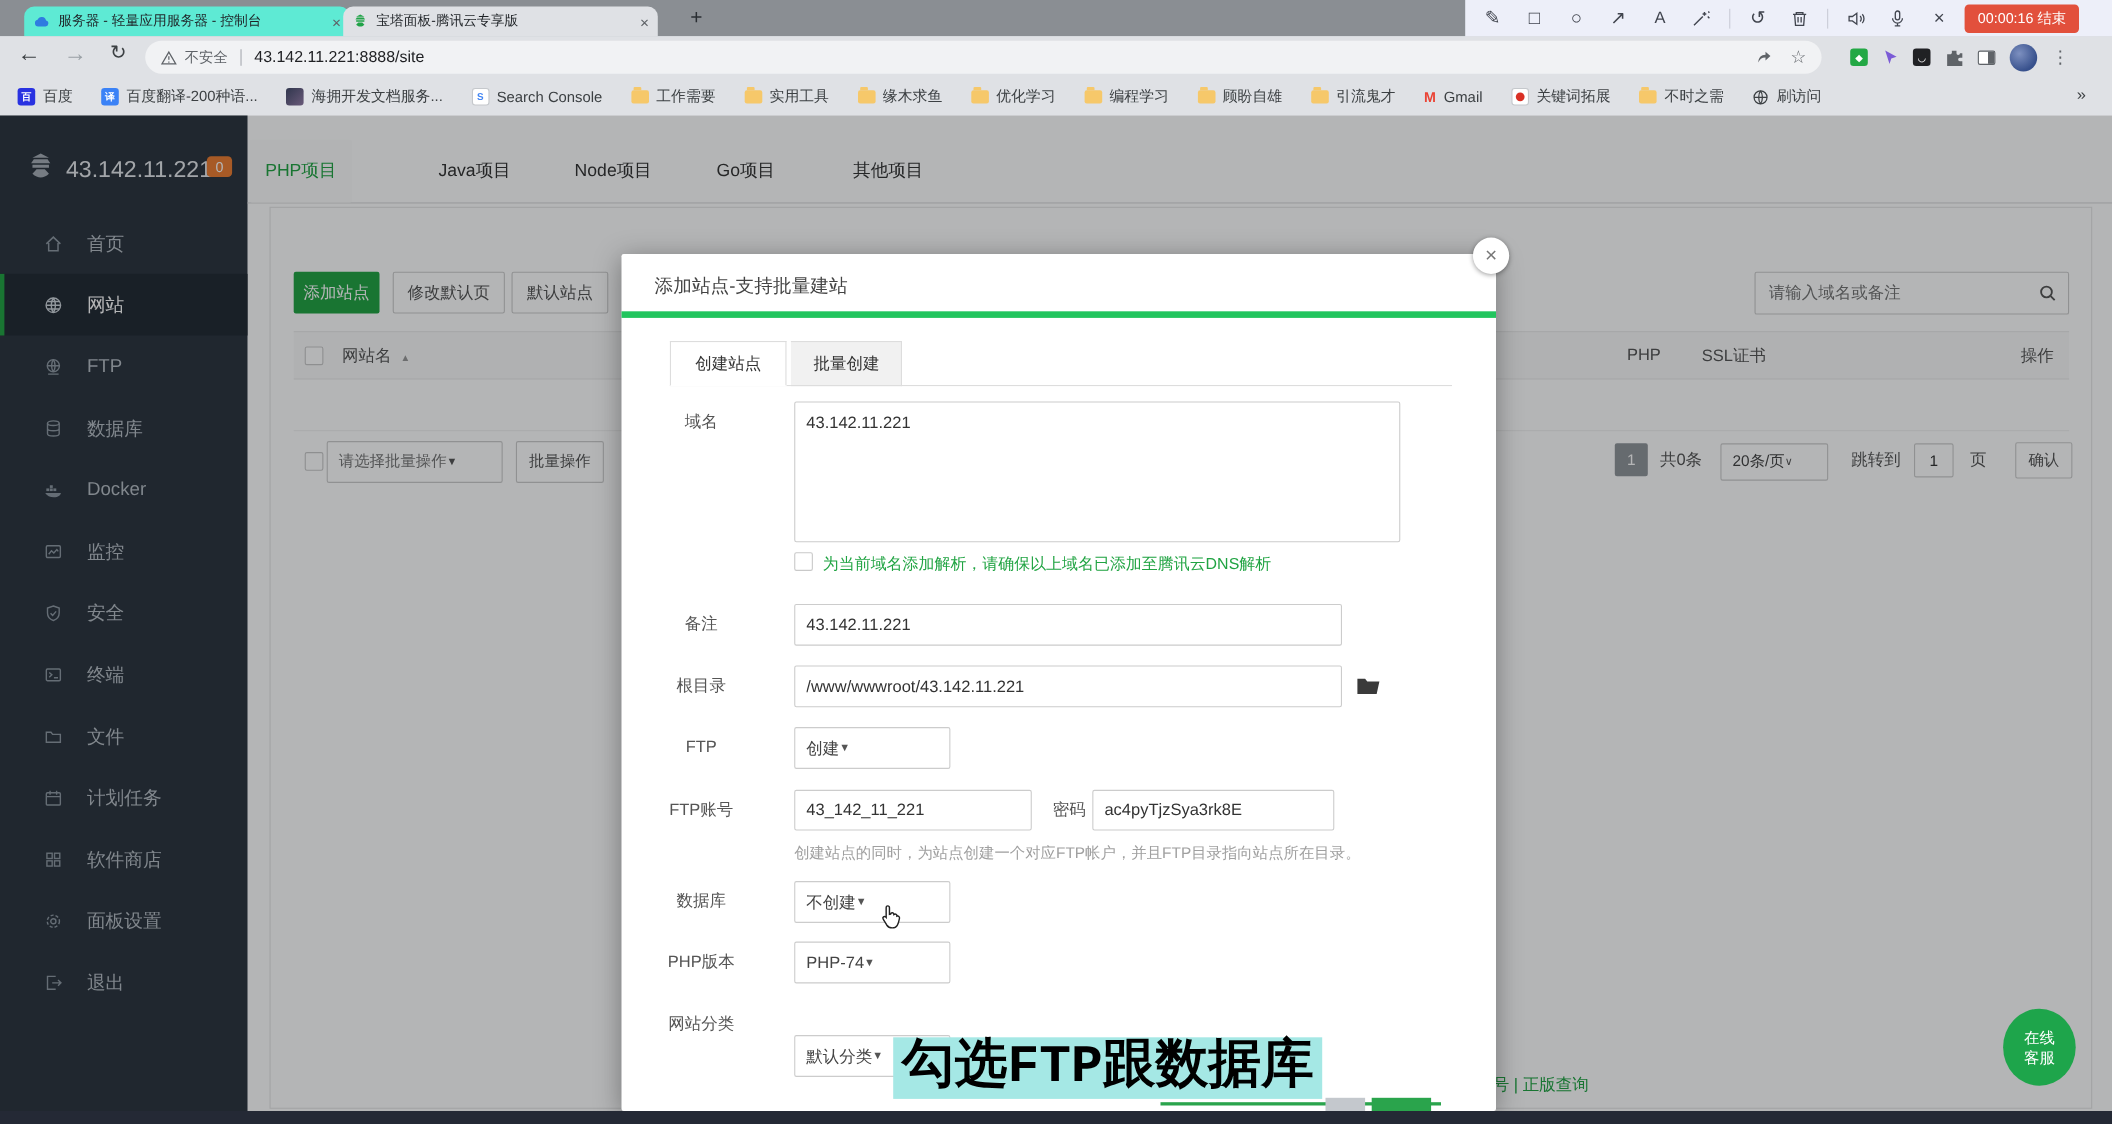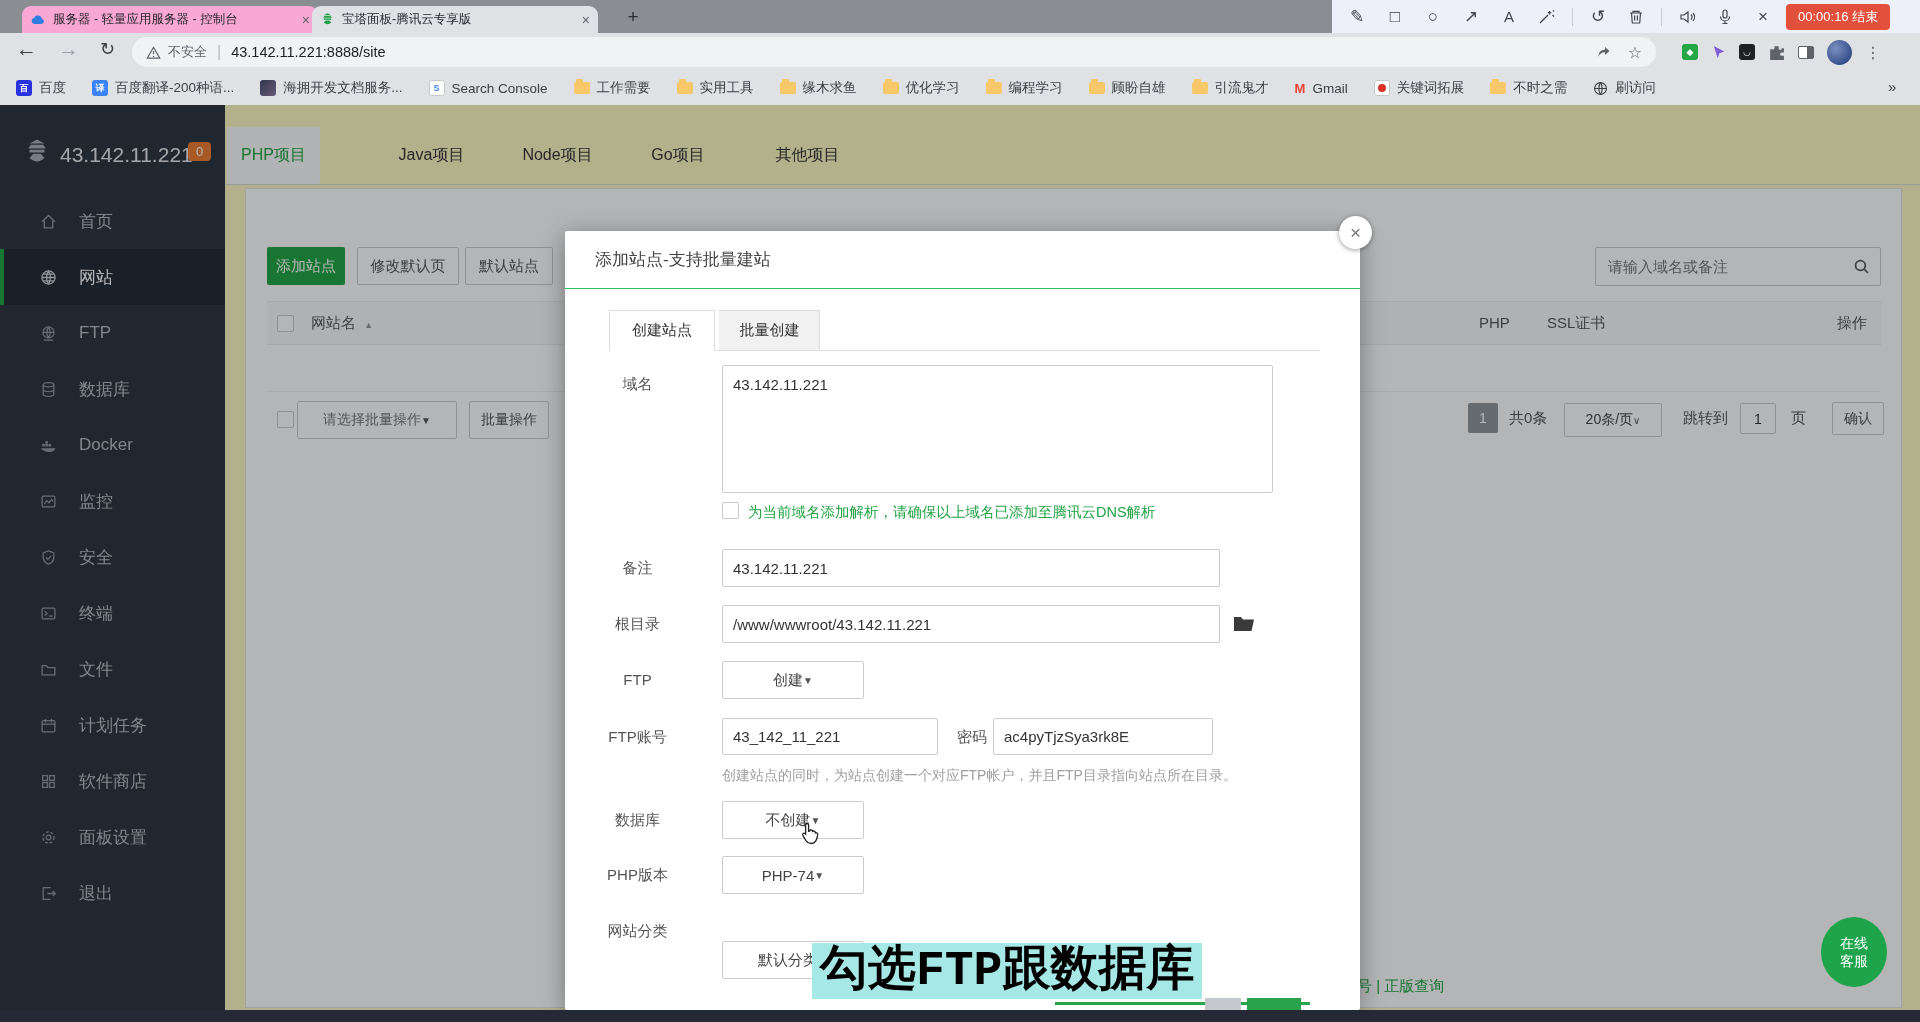--- a/index.html
+++ b/index.html
@@ -5,21 +5,21 @@
   html,body{margin:0;padding:0;background:#555}
   #screen{position:relative;width:1920px;height:1022px;overflow:hidden;background:#dfe1e5;
           font-family:"Liberation Sans","DejaVu Sans",sans-serif;color:#333}
   .abs{position:absolute}
   .flex{display:flex;align-items:center}
   .ic{display:inline-block;line-height:0}
   .ic svg{width:100%;height:100%;display:block}
   .cb{width:17px;height:17px;border:1px solid #c9c9c9;background:#fff;border-radius:2px;box-sizing:border-box}
   .inp{border:1px solid #ccc;background:#fff;font-size:15px;color:#333;padding:0 10px;box-sizing:border-box;
        font-family:inherit;outline:none;border-radius:2px}
-  .sel{border:1px solid #ccc;background:#fff;display:flex;align-items:center;justify-content:center;
+  .sel{border:1px solid #ccc;background:#fff;display:flex;align-items:center;justify-content:flex-start;
        padding:16px 10px;font-size:15px;color:#444;box-sizing:border-box;border-radius:2px;cursor:pointer}
   .caret{font-size:10px;color:#555}
   .btn{display:flex;align-items:center;justify-content:center;font-size:15px;box-sizing:border-box;border-radius:2px;cursor:pointer}
   .btn-plain{background:#fff;border:1px solid #ccc;color:#555}
   .tabx{color:#5f6368;font-size:14px;margin-left:8px;cursor:pointer}
   .sbitem{display:flex;align-items:center;height:56px;padding-left:40px;color:#b6bdc4;font-size:17px;cursor:pointer}
   .sbitem .ic{width:17px;height:17px;color:#8f99a3;margin-right:22px}
   .sbitem.active{background:#222a33;border-left:4px solid #21a443;padding-left:36px;color:#fff}
   .sbitem.active .ic{color:#cdd4da}
   .bm{display:flex;align-items:center;gap:7px;font-size:13.5px;color:#3c4043;cursor:pointer;white-space:nowrap}
@@ -30,21 +30,21 @@
   .rtool{width:38px;text-align:center;font-size:17px;color:#41454f;cursor:pointer}
   .rsep{width:1px;height:18px;background:#c9cbd6;margin:0 6px}
   .mlabel{position:absolute;width:145px;text-align:center;font-size:15px;color:#555;height:38px;line-height:38px}
 </style>
 </head>
 <body>
 
 <div id="screen">
 
   <div class="abs" style="left:0;top:0;width:1920px;height:33px;background:#8a8e93">
-    <div class="abs flex" style="left:22px;top:6px;width:296px;height:27px;background:#f9a8d4;border-radius:9px 9px 0 0;padding:0 8px;box-sizing:border-box">
+    <div class="abs flex" style="left:22px;top:6px;width:296px;height:27px;background:#5eead4;border-radius:9px 9px 0 0;padding:0 8px;box-sizing:border-box">
       <span class="ic" style="width:16px;height:16px">
         <svg viewBox="0 0 24 24">
             <path d="M7 18h10a4 4 0 0 0 .8-7.9A6 6 0 0 0 6.2 9.1 4.5 4.5 0 0 0 7 18z" fill="#2f7ce0"></path>
           </svg>
       </span>
       <span style="margin-left:7px;font-size:12.5px;color:#1f2327;white-space:nowrap;overflow:hidden;text-overflow:ellipsis;flex:1">服务器 - 轻量应用服务器 - 控制台</span>
       <span class="tabx">×</span>
     </div>
     <div class="abs flex" style="left:312px;top:6px;width:286px;height:27px;background:#dfe1e5;border-radius:9px 9px 0 0;padding:0 8px;box-sizing:border-box">
       <span class="ic" style="width:15px;height:15px;color:#21a348">
@@ -201,21 +201,21 @@
           <svg viewBox="0 0 16 16" fill="none" stroke="currentColor" stroke-width="1.2">
             <circle cx="8" cy="8" r="6.3"></circle>
             <path d="M1.7 8h12.6M8 1.7c-2.4 3-2.4 9.6 0 12.6M8 1.7c2.4 3 2.4 9.6 0 12.6"></path>
           </svg>
         </span>
         <span>刷访问</span>
       </a>
     <span class="abs" style="left:1888px;top:7px;font-size:15px;color:#3c4043;cursor:pointer">»</span>
   </div>
 
-  <div class="abs" style="left:0;top:105px;width:1920px;height:917px;background:#fef9c3">
+  <div class="abs" style="left:0;top:105px;width:1920px;height:917px;background:#ffffff">
 
     <div class="abs" style="left:0;top:0;width:225px;height:917px;background:#2b343e">
       <span class="ic" style="position:absolute;left:22px;top:32px;width:30px;height:30px;color:#a7aeb6">
         <svg viewBox="0 0 24 24" fill="currentColor">
             <path d="M12 2l6 3.2H6z"></path>
             <path d="M7 6.2h10l2 3H5z"></path>
             <path d="M6 10.2h12v2.2H6z"></path>
             <path d="M9 13.4h6l3 3.4c-2 1.9-4 2.7-6 2.7s-4-.8-6-2.7z"></path>
           </svg>
       </span>
@@ -399,21 +399,21 @@
         <div class="abs btn btn-plain" style="left:1586px;top:213px;width:52px;height:33px;font-size:14px">确认</div>
       </div>
 
       <span class="abs" style="left:1132px;top:872px;font-size:15px;color:#21a443">号 | 正版查询</span>
     </div>
 
     <div class="abs" style="left:0;top:0;width:1920px;height:917px;background:rgba(8,10,12,0.30);z-index:10"></div>
 
     <div class="abs" style="left:565px;top:126px;width:795px;height:779px;background:#fff;z-index:20;border-radius:2px;box-shadow:0 4px 24px rgba(0,0,0,.35)">
       <div class="abs btn" style="right:-12px;top:-15px;width:33px;height:33px;background:#fff;border-radius:50%;box-shadow:0 1px 5px rgba(0,0,0,.4);color:#777;font-size:19px">×</div>
-      <div style="height:58px;line-height:58px;padding-left:30px;font-size:17px;color:#444;border-bottom:1px solid #22c55e;box-sizing:border-box">添加站点-支持批量建站</div>
+      <div style="height:58px;line-height:58px;padding-left:30px;font-size:17px;color:#444;border-bottom:6px solid #22c55e;box-sizing:border-box">添加站点-支持批量建站</div>
 
       <div class="abs" style="left:44px;top:79px;width:711px;border-bottom:1px solid #ddd">
         <span style="display:inline-block;padding:10px 22px;font-size:15px;color:#333;background:#fff;border:1px solid #ddd;border-bottom:1px solid #fff;margin-bottom:-1px;cursor:pointer">创建站点</span>
         <span style="display:inline-block;padding:10px 20px;font-size:15px;color:#333;background:#f1f1f1;border:1px solid #ddd;border-left:none;margin-bottom:-1px;cursor:pointer">批量创建</span>
       </div>
 
       <span class="mlabel" style="left:0;top:134px">域名</span>
       <textarea class="abs inp" style="left: 157px; top: 134px; width: 551px; height: 128px; resize: none; padding: 8px 10px; line-height: 1.5;">43.142.11.221</textarea>
 
       <span class="abs cb" style="left:157px;top:271px"></span>

